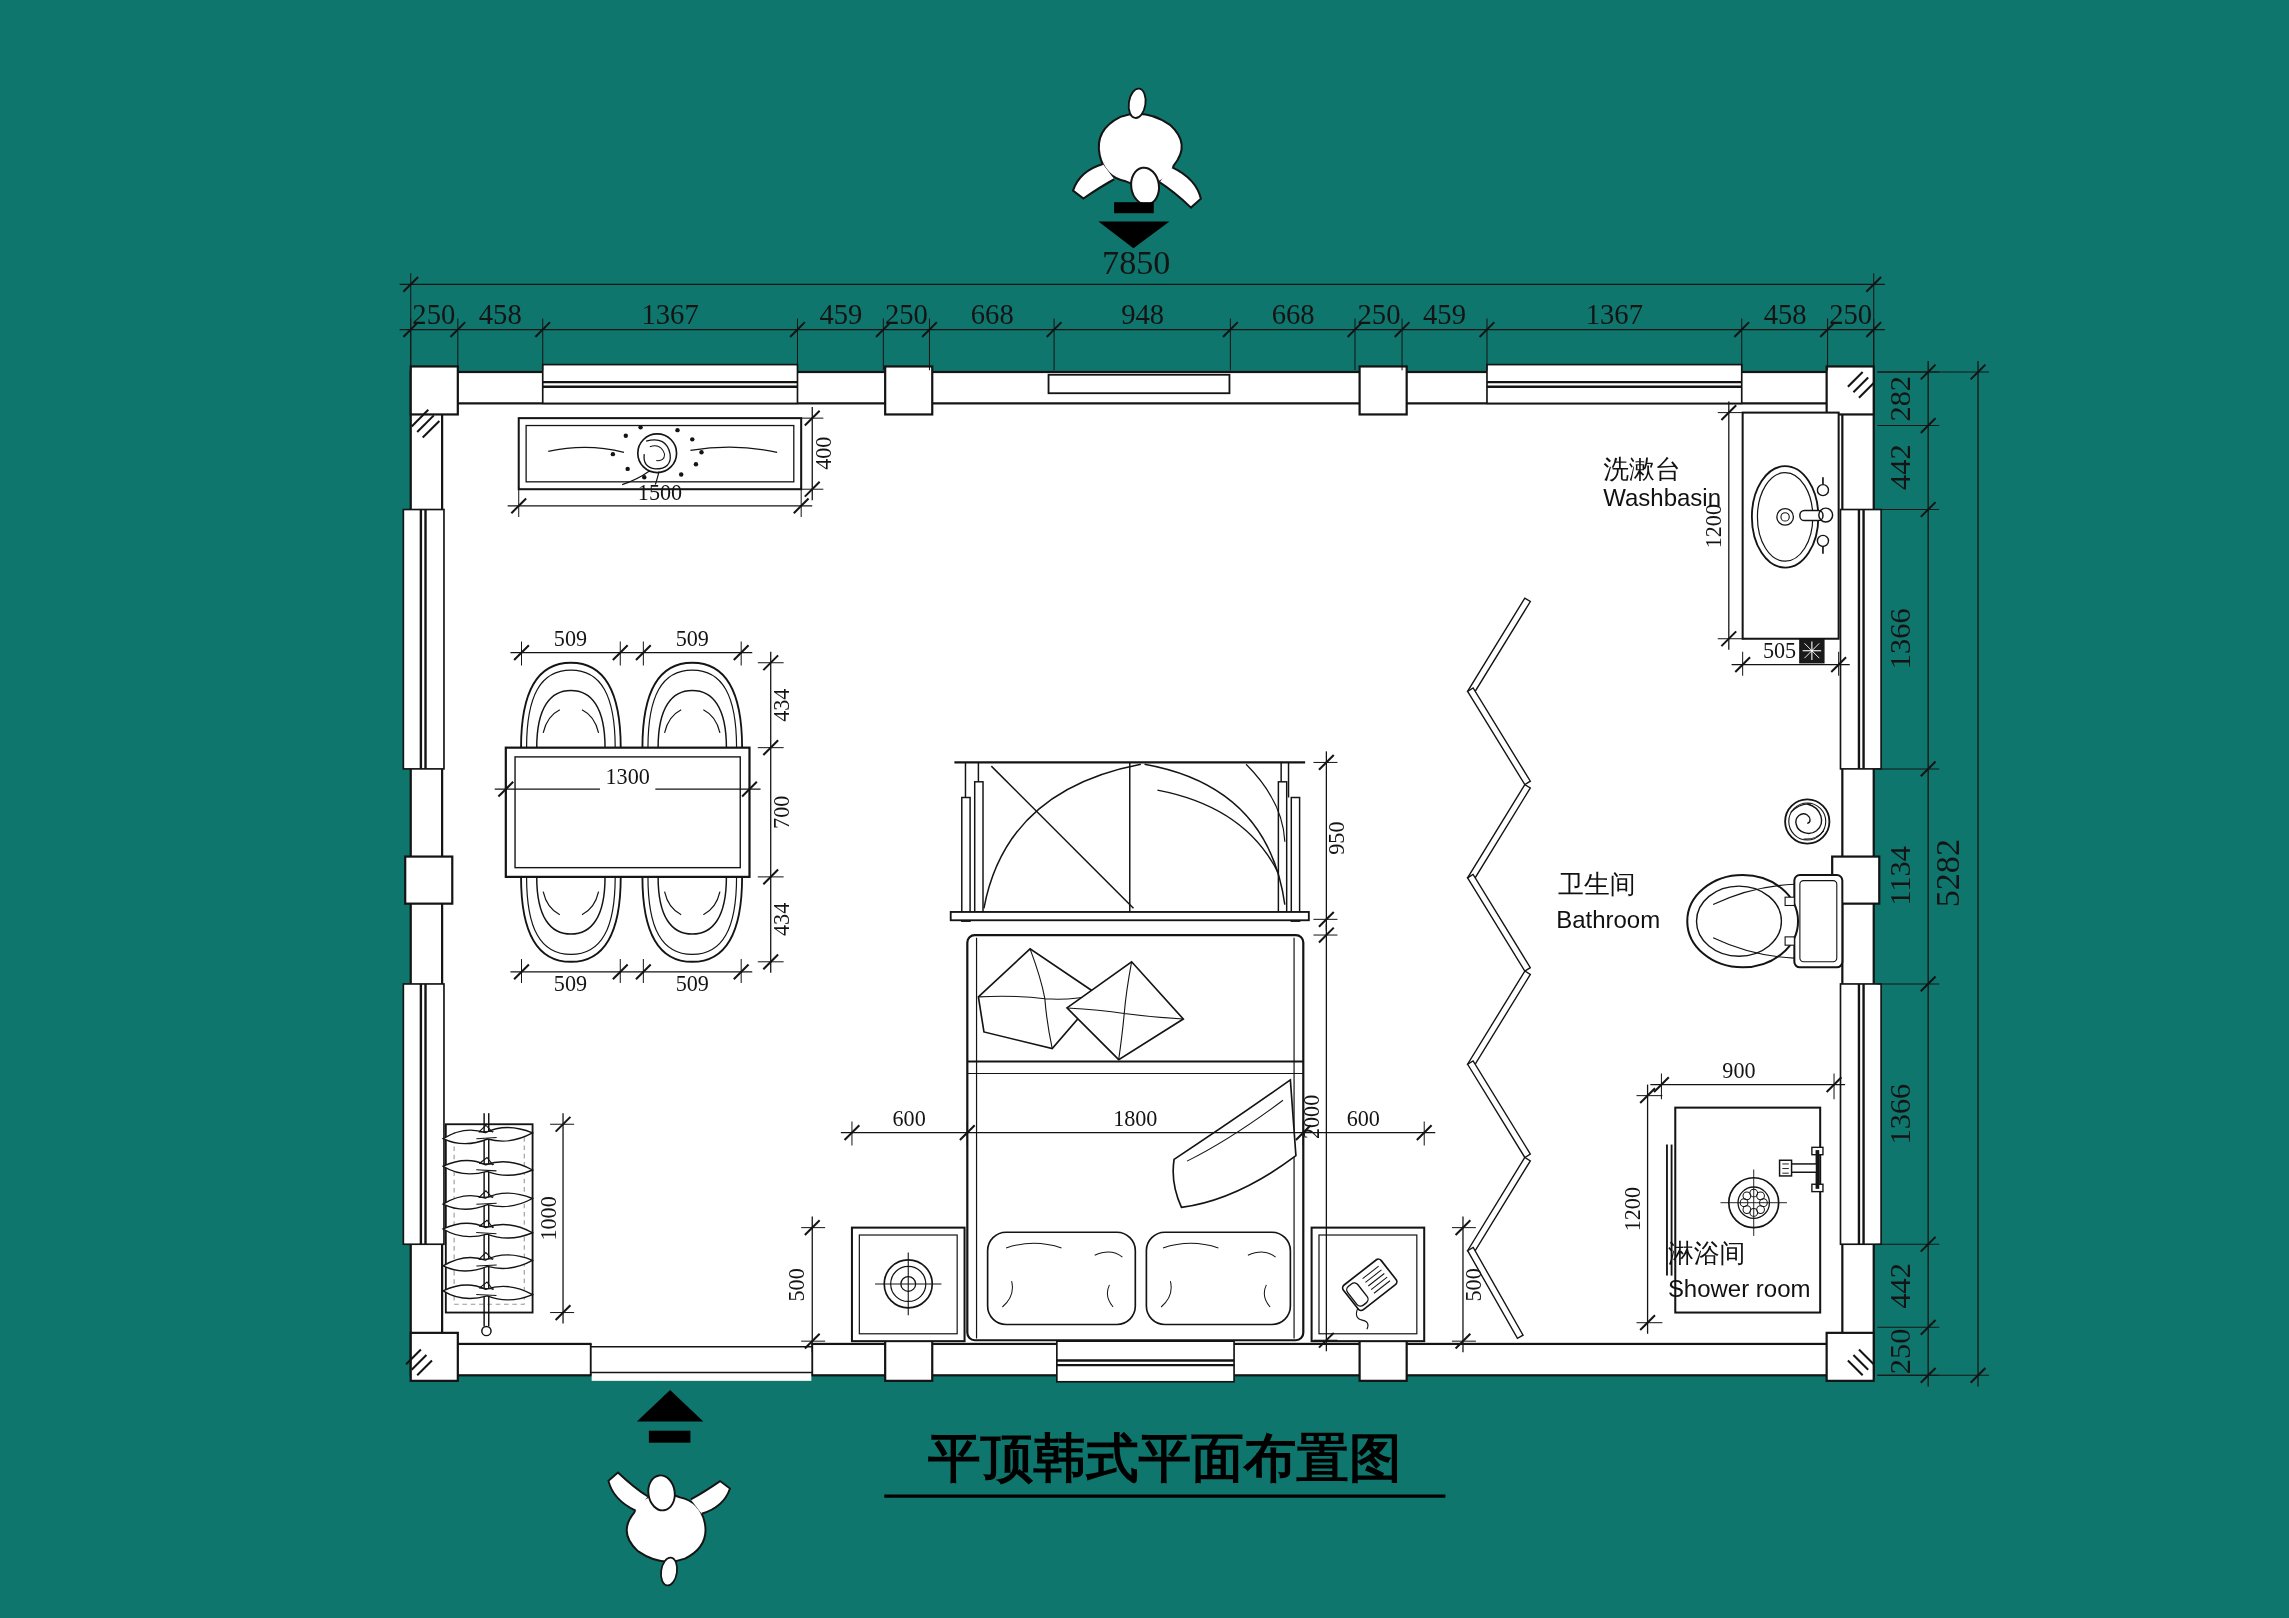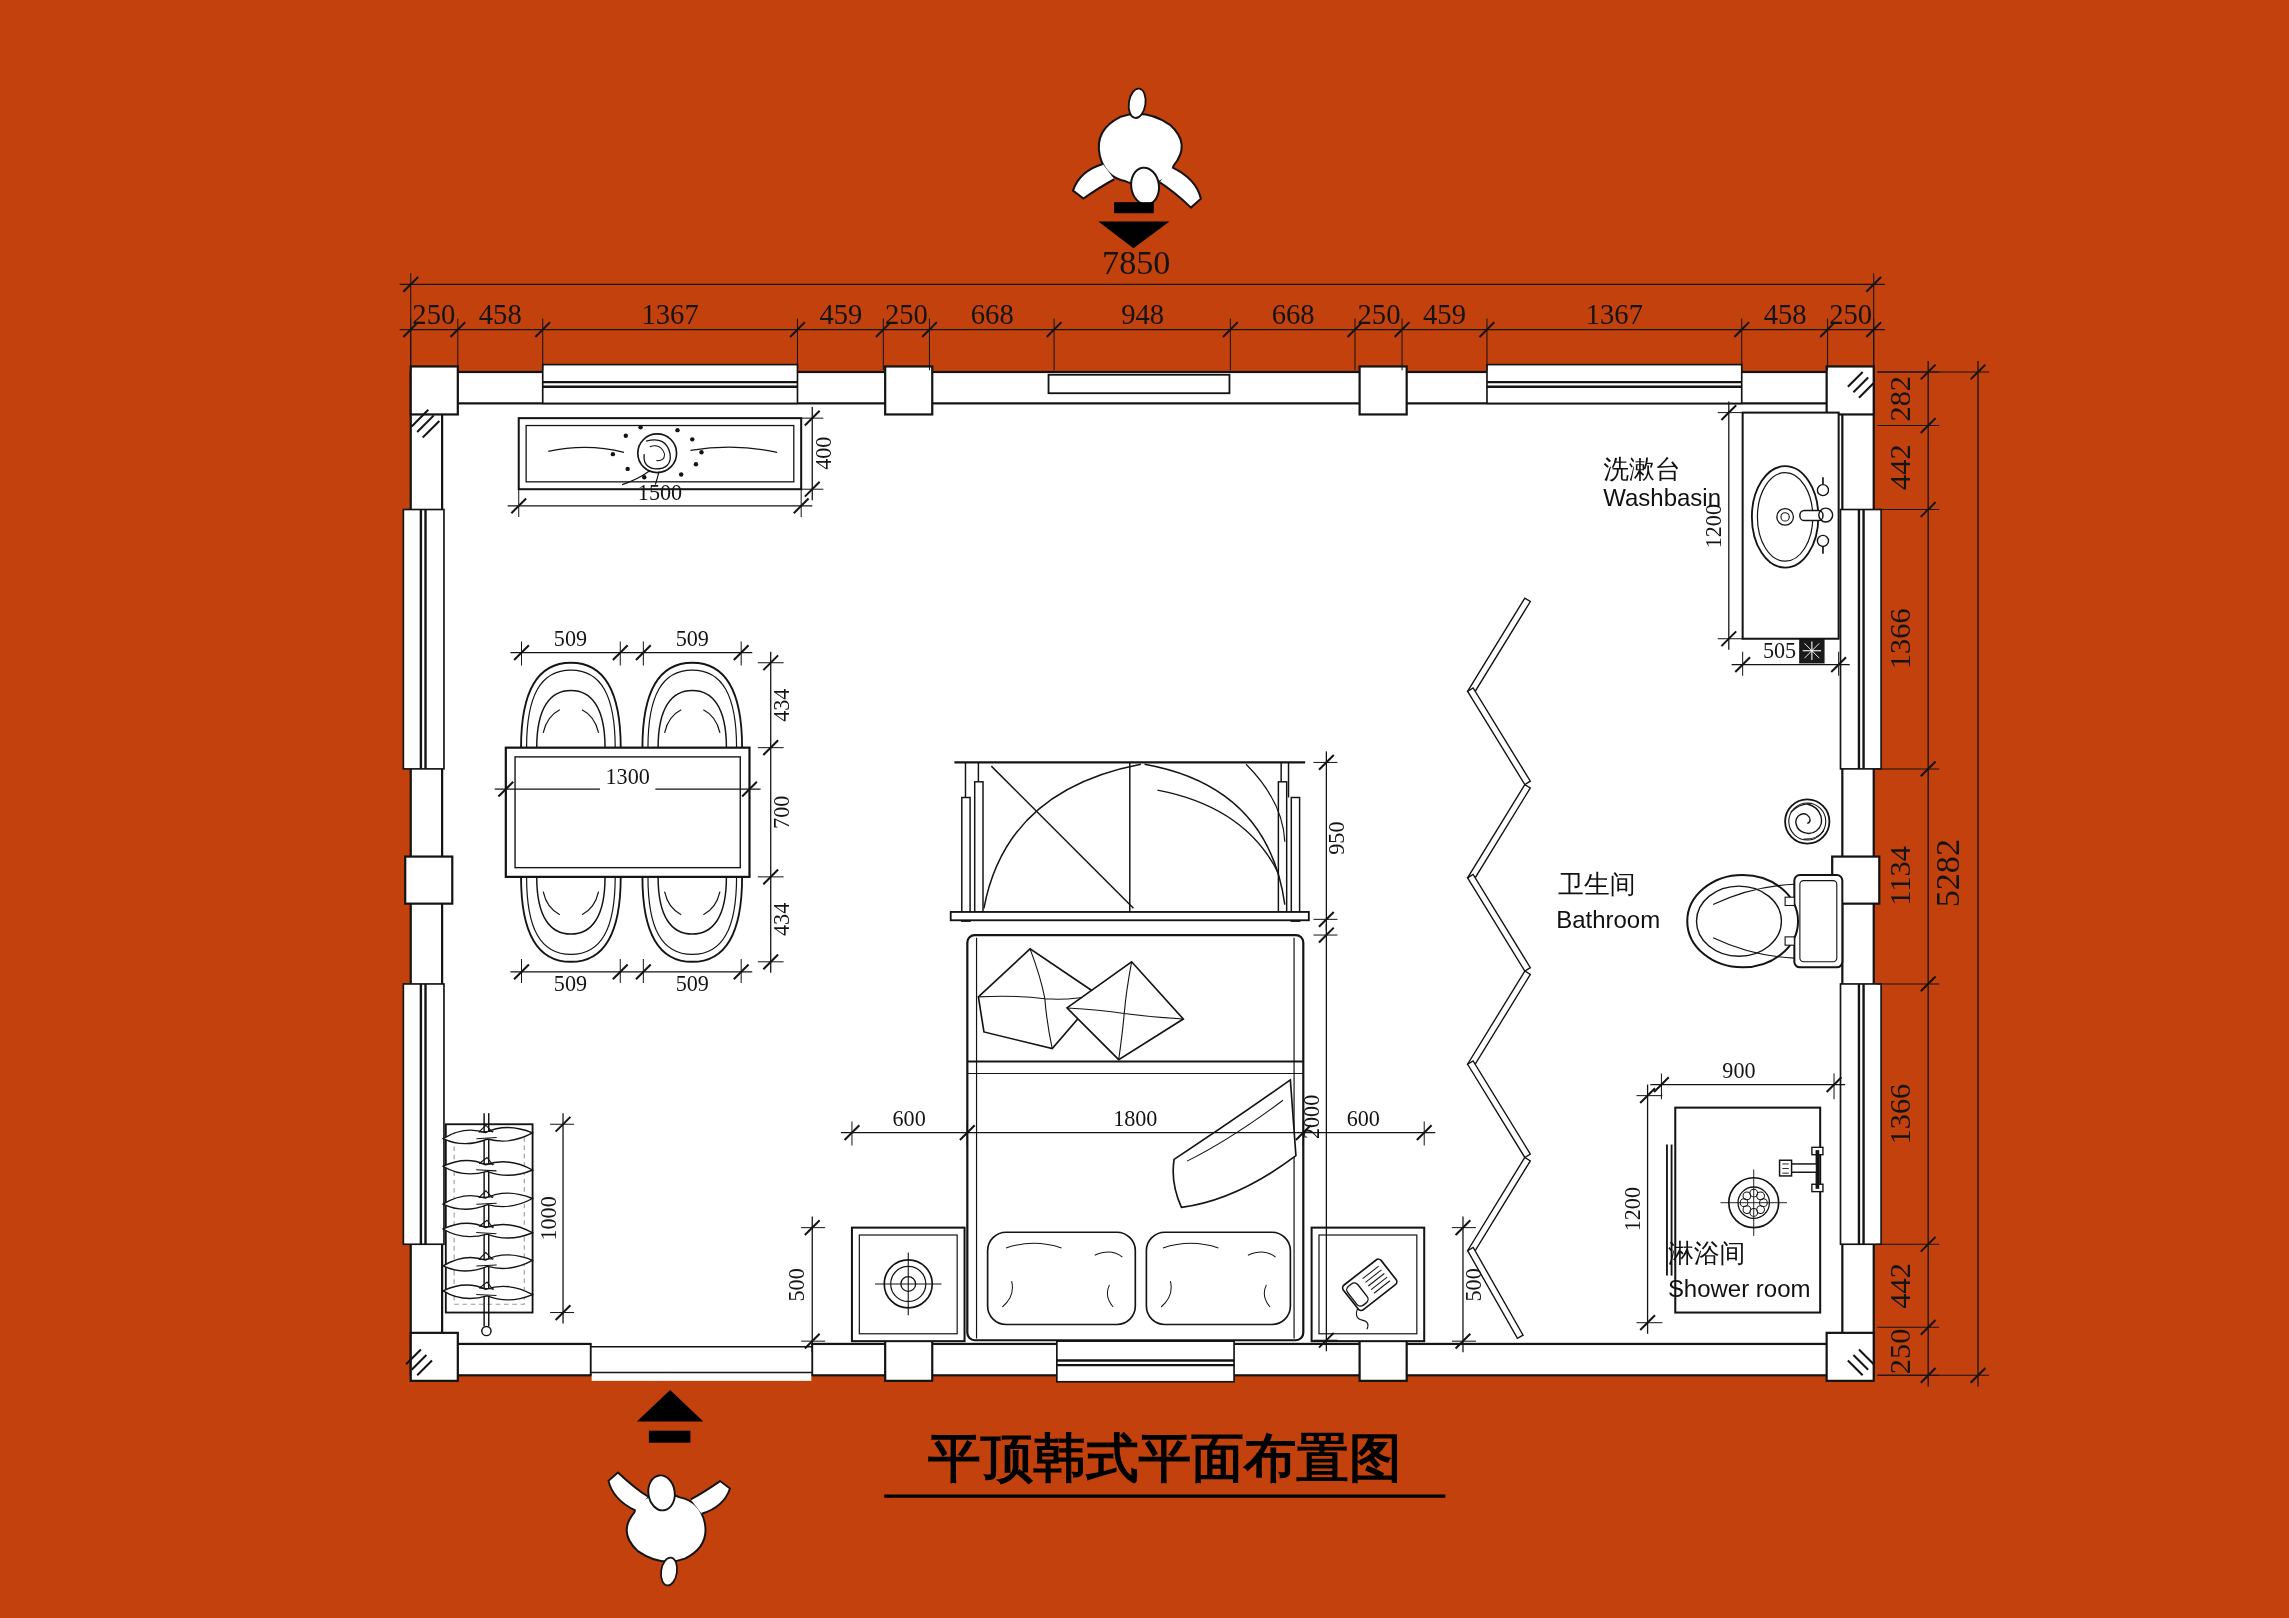--- a/index.html
+++ b/index.html
@@ -1,16 +1,16 @@
 <!DOCTYPE html>
 <html style="font-size:14.8px"><head>
 <meta charset="utf-8">
 <style>
   html,body{margin:0;padding:0;background:#ffffff;}
-  .page{width:2290px;height:1619px;position:relative;background:#c2410c;overflow:hidden;}
+  .page{width:2290px;height:1619px;position:relative;background:#0f766e;overflow:hidden;}
   svg{display:block;}
   text{user-select:none;}
   .dim-num{font-family:"Liberation Serif",serif;fill:#141414;}
   .lbl{font-family:"Liberation Sans",sans-serif;fill:#111;}
   .ttl{font-family:"Liberation Sans",sans-serif;font-weight:700;fill:#000;}
 </style>
 </head>
 <body>
 
 <div class="page">

